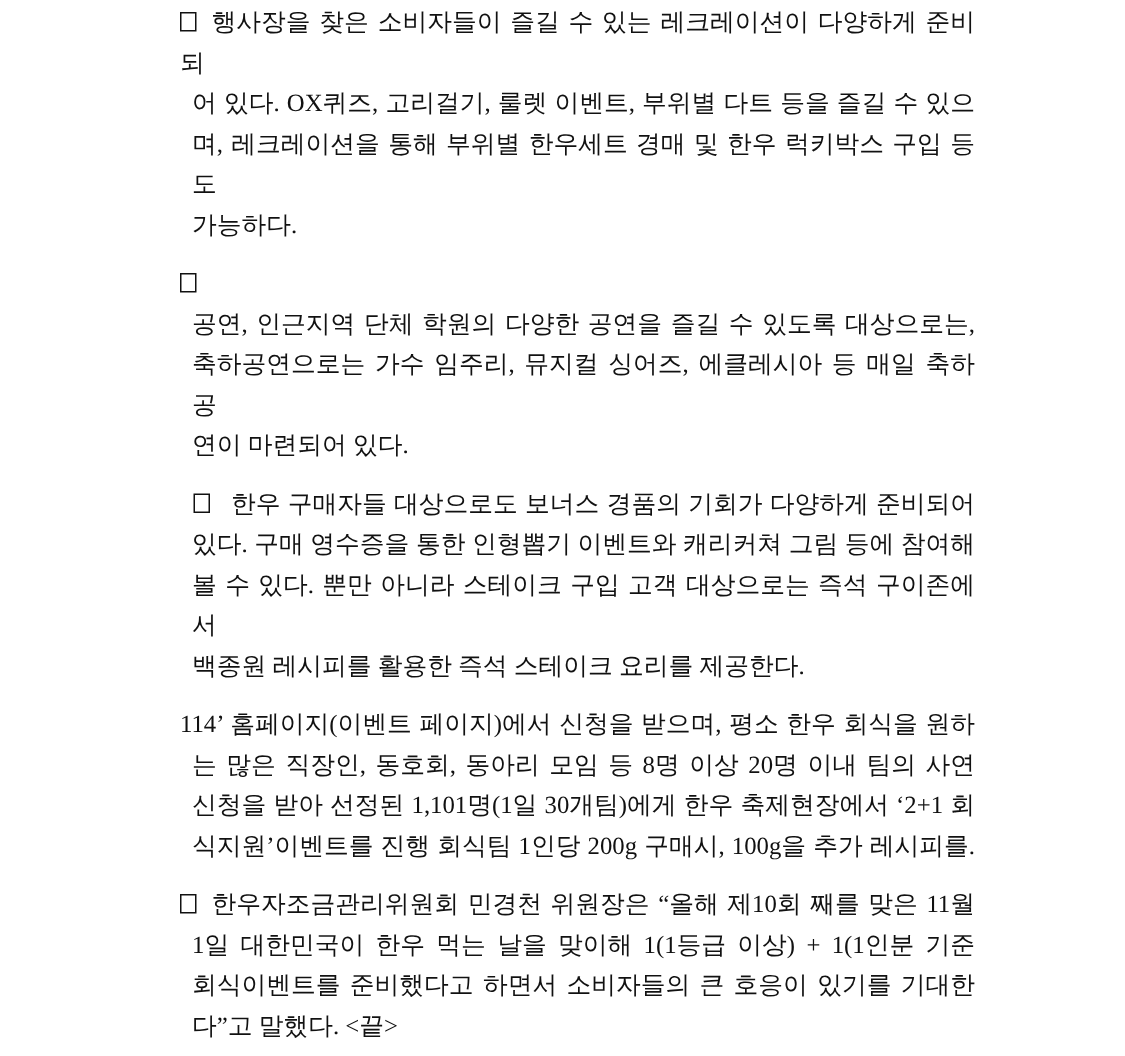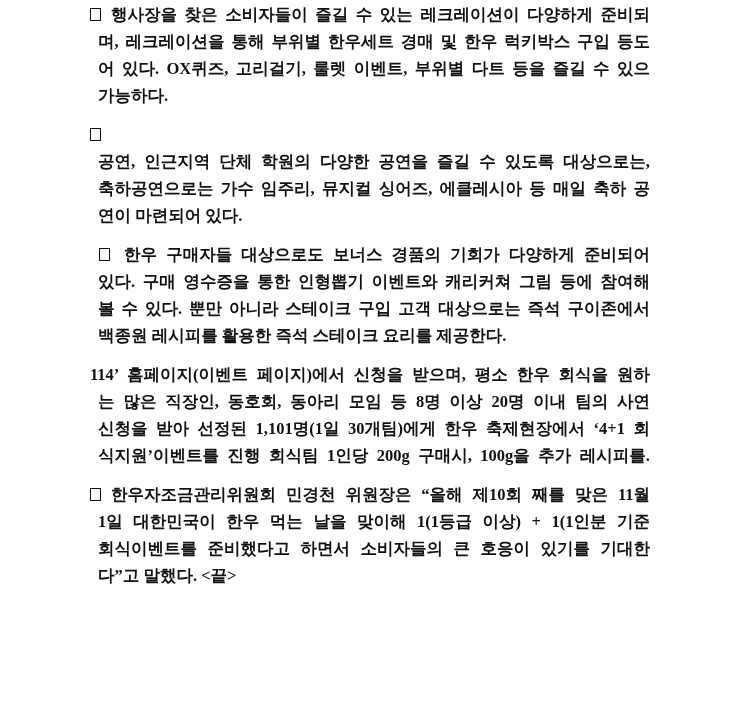--- a/index.html
+++ b/index.html
@@ -6,27 +6,26 @@
     margin: 0;
     padding: 0;
     background: #ffffff;
   }
   .page {
     position: relative;
     width: 750px;
     height: 704px;
     box-sizing: border-box;
     background: #ffffff;
-    padding: 1px 100px 0 90px;
+    padding: 1px 100px 0 120px;
     overflow: hidden;
     font-family: "Liberation Serif", "DejaVu Serif", serif;
     font-size: 16.5px;
     line-height: 27px;
     color: #111111;
-    font-weight: bold;
     -webkit-font-smoothing: antialiased;
   }
   .paragraph {
     margin: 0 0 12px 0;
   }
   .paragraph:last-child {
     margin-bottom: 4px;
   }
   .line {
     text-align: justify;
@@ -65,40 +64,40 @@
   .paragraph:nth-child(4) .bullet {
     margin-right: 24px;
   }
 </style>
 </head>
 <body>
 
 <div class="page" id="page">
     <div class="paragraph">
       <div class="line"><span class="bullet"></span><span>행사장을 찾은 소비자들이 즐길 수 있는 레크레이션이 다양하게 준비되</span></div>
+      <div class="line"><span>어 있다. OX퀴즈, 고리걸기, 룰렛 이벤트, 부위별 다트 등을 즐길 수 있으</span></div>
       <div class="line"><span>며, 레크레이션을 통해 부위별 한우세트 경매 및 한우 럭키박스 구입 등도</span></div>
-      <div class="line"><span>어 있다. OX퀴즈, 고리걸기, 룰렛 이벤트, 부위별 다트 등을 즐길 수 있으</span></div>
       <div class="line"><span>가능하다.</span></div>
     </div>
     <div class="paragraph">
       <div class="line"><span class="bullet"></span></div>
       <div class="line"><span>공연, 인근지역 단체 학원의 다양한 공연을 즐길 수 있도록 대상으로는,</span></div>
       <div class="line"><span>축하공연으로는 가수 임주리, 뮤지컬 싱어즈, 에클레시아 등 매일 축하 공</span></div>
       <div class="line"><span>연이 마련되어 있다.</span></div>
     </div>
     <div class="paragraph">
       <div class="line"><span class="bullet"></span><span>한우 구매자들 대상으로도 보너스 경품의 기회가 다양하게 준비되어</span></div>
       <div class="line"><span>있다. 구매 영수증을 통한 인형뽑기 이벤트와  캐리커쳐 그림 등에 참여해</span></div>
       <div class="line"><span>볼 수 있다. 뿐만 아니라 스테이크 구입 고객 대상으로는 즉석 구이존에서</span></div>
       <div class="line"><span>백종원 레시피를 활용한 즉석 스테이크 요리를 제공한다.</span></div>
     </div>
     <div class="paragraph">
       <div class="line"><span>114’ 홈페이지(이벤트 페이지)에서 신청을 받으며, 평소 한우 회식을 원하</span></div>
       <div class="line"><span>는 많은 직장인, 동호회, 동아리 모임 등 8명 이상 20명 이내 팀의 사연</span></div>
-      <div class="line"><span>신청을 받아 선정된 1,101명(1일 30개팀)에게 한우 축제현장에서 ‘4+1 회</span></div>
+      <div class="line"><span>신청을 받아 선정된 1,101명(1일 30개팀)에게 한우 축제현장에서 ‘2+1 회</span></div>
       <div class="line"><span>식지원’이벤트를 진행 회식팀 1인당 200g 구매시, 100g을 추가 레시피를.</span></div>
     </div>
     <div class="paragraph">
       <div class="line"><span class="bullet"></span><span>한우자조금관리위원회 민경천 위원장은 “올해 제10회 째를 맞은 11월</span></div>
       <div class="line"><span>1일 대한민국이 한우 먹는 날을 맞이해 1(1등급 이상) + 1(1인분 기준</span></div>
       <div class="line"><span>회식이벤트를 준비했다고 하면서 소비자들의 큰 호응이 있기를 기대한</span></div>
       <div class="line"><span>다”고 말했다. &lt;끝&gt;</span></div>
     </div>
   </div>
 

